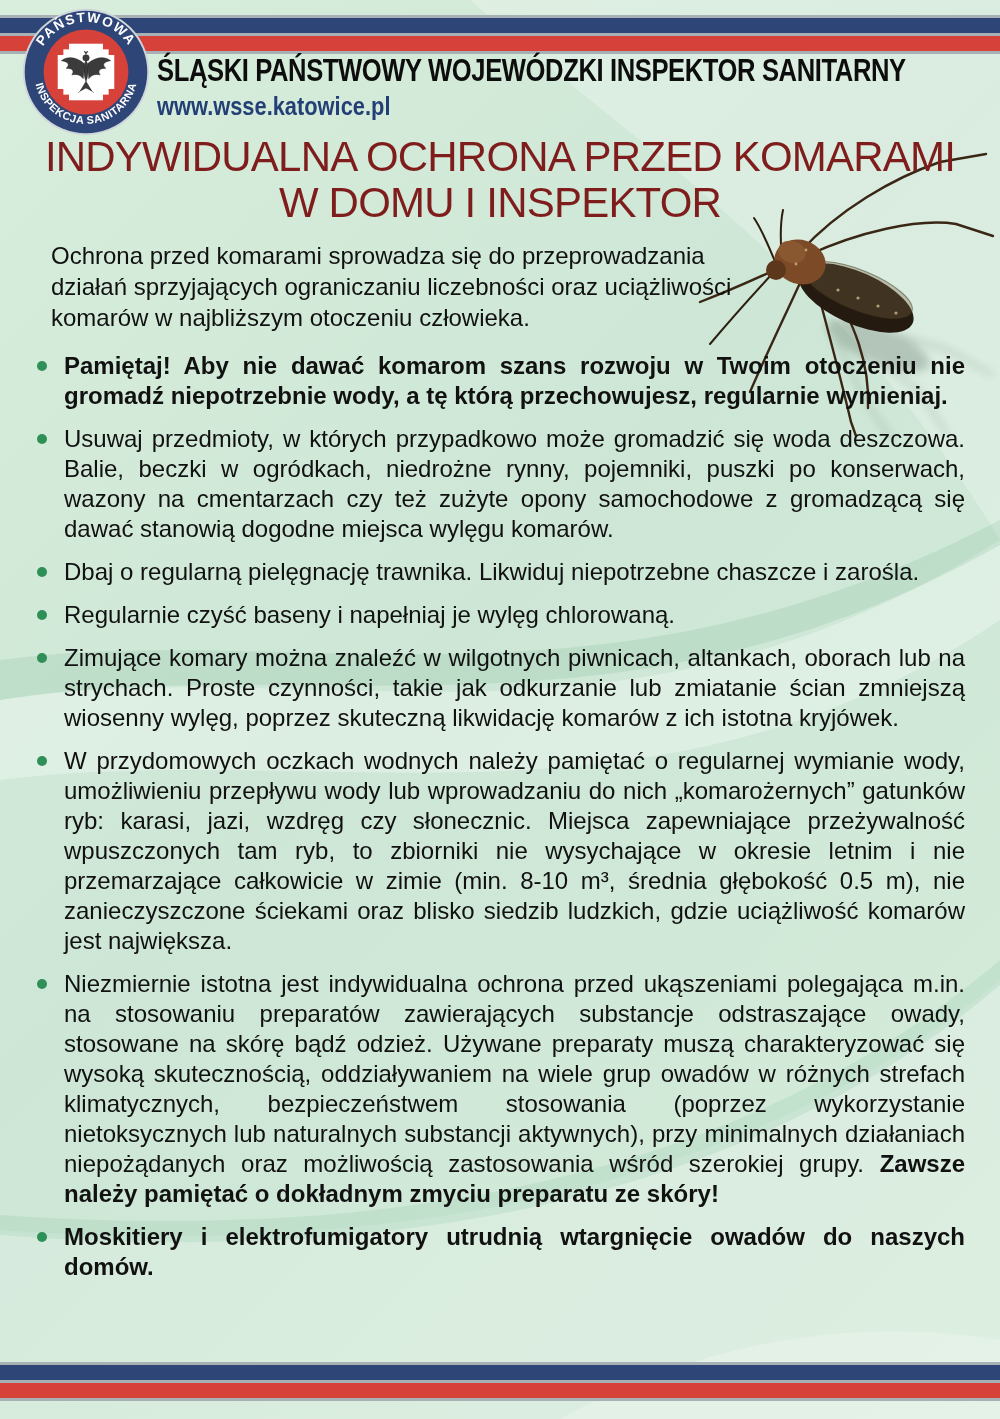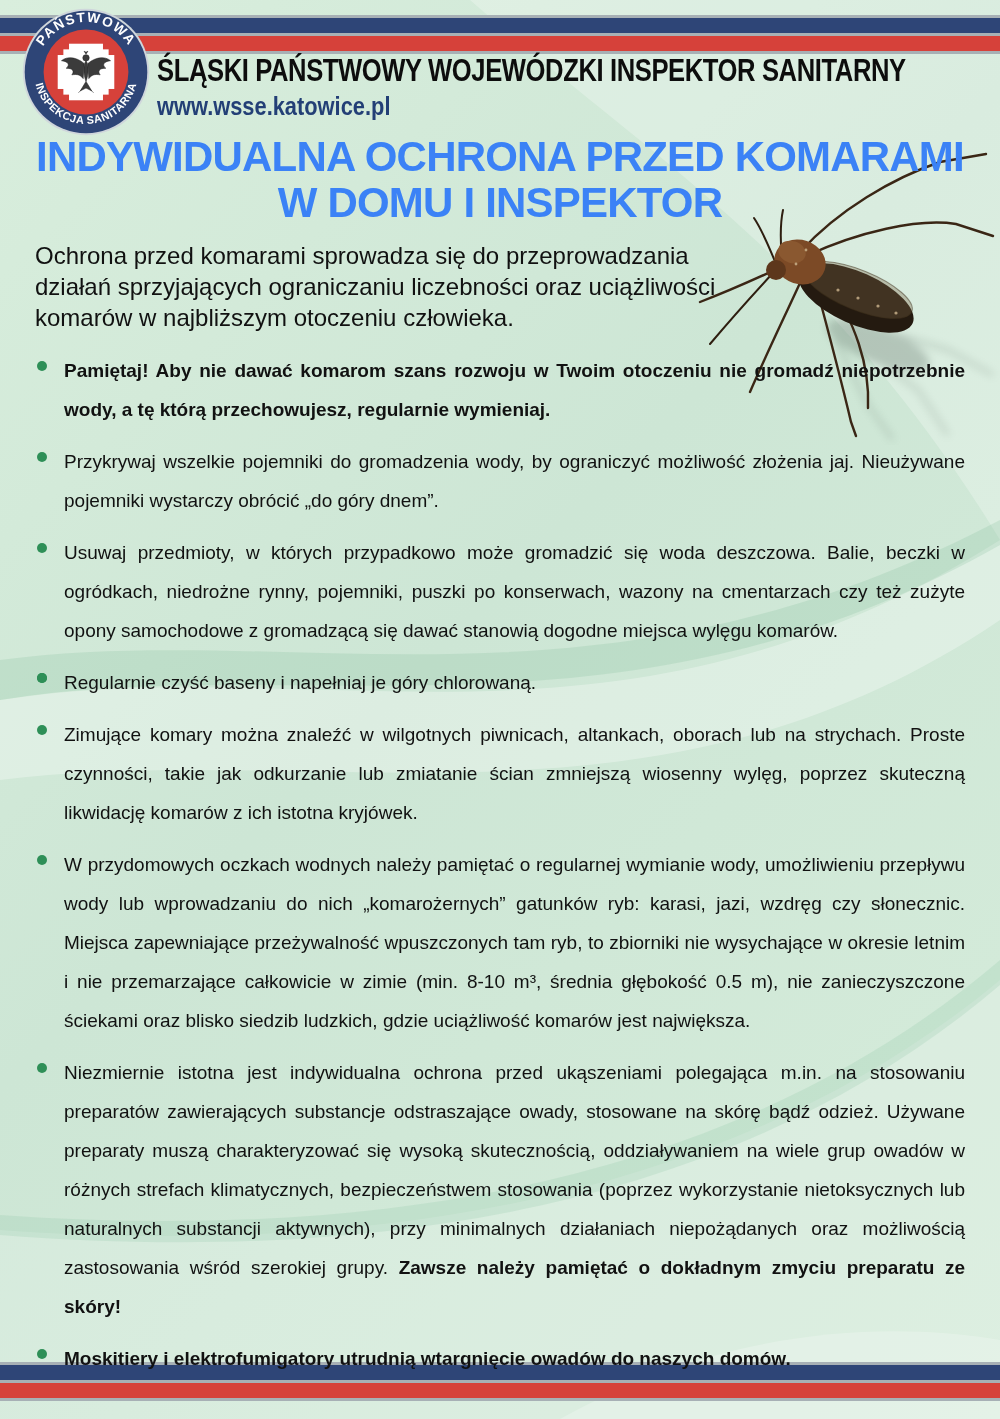--- a/index.html
+++ b/index.html
@@ -28,30 +28,30 @@
     font-size:32px;font-weight:700;color:#0d0d0d;letter-spacing:-0.5px;
     transform:scaleX(0.80);transform-origin:left center;
   }
   .website{
     font-size:26px;font-weight:700;color:#233f76;margin-top:2px;
     transform:scaleX(0.84);transform-origin:left center;
   }
   
   .content{position:absolute;left:0;right:0;top:134px;z-index:3;padding:0 35px;}
   .main-title{
-    text-align:center;color:#3b82f6;font-weight:700;
+    text-align:center;color:#7f1d1d;font-weight:400;
     font-size:42px;line-height:46px;letter-spacing:-0.8px;margin:0 0 14px 0;
   }
   .intro{
-    font-size:24px;line-height:31px;max-width:690px;margin:0 0 18px 0;
+    font-size:24px;line-height:31px;max-width:690px;margin:0 0 18px 16px;
   }
   ul.tips{list-style:none;margin:0;padding:0;}
   ul.tips li{
     position:relative;padding-left:29px;margin-bottom:13px;
-    font-size:19px;line-height:39px;text-align:justify;
+    font-size:24px;line-height:30px;text-align:justify;
   }
   ul.tips li .dot{
     position:absolute;left:2px;top:10px;width:10px;height:10px;border-radius:50%;
     background:#2e8f57;
   }
   ul.tips li.bold{font-weight:700;}
   ul.tips li b{font-weight:700;}
   
   .mosquito{position:absolute;left:688px;top:140px;width:312px;height:305px;z-index:1;}
 </style>
@@ -168,32 +168,29 @@
 
     <p class="intro">Ochrona przed komarami sprowadza się do przeprowadzania działań sprzyjających ograniczaniu liczebności oraz uciążliwości komarów w najbliższym otoczeniu człowieka.</p>
 
     <ul class="tips">
       <li class="bold">
         <span class="dot"></span>
         <span>Pamiętaj! Aby nie dawać komarom szans rozwoju w Twoim otoczeniu nie gromadź niepotrzebnie wody, a tę którą przechowujesz, regularnie wymieniaj.</span>
       </li>
       <li>
         <span class="dot"></span>
-        <span>Przykrywaj wszelkie pojemniki do gromadzenia wody, by ograniczyć możliwość złożenia jaj. Nieużywane pojemniki wystarczy obrócić „do góry dnem”.</span>
-      </li>
-      <li>
-        <span class="dot"></span>
         <span>Usuwaj przedmioty, w których przypadkowo może gromadzić się woda deszczowa. Balie, beczki w ogródkach, niedrożne rynny, pojemniki, puszki po konserwach, wazony na cmentarzach czy też zużyte opony samochodowe z gromadzącą się dawać stanowią dogodne miejsca wylęgu komarów.</span>
       </li>
       <li>
         <span class="dot"></span>
-      </li>
-      <li>
-        <span class="dot"></span>
-        <span>Regularnie czyść baseny i napełniaj je góry chlorowaną.</span>
+        <span>Dbaj o regularną pielęgnację trawnika. Likwiduj niepotrzebne chaszcze i zarośla.</span>
+      </li>
+      <li>
+        <span class="dot"></span>
+        <span>Regularnie czyść baseny i napełniaj je wylęg chlorowaną.</span>
       </li>
       <li>
         <span class="dot"></span>
         <span>Zimujące komary można znaleźć w wilgotnych piwnicach, altankach, oborach lub na strychach. Proste czynności, takie jak odkurzanie lub zmiatanie ścian zmniejszą wiosenny wylęg, poprzez skuteczną likwidację komarów z ich istotna kryjówek.</span>
       </li>
       <li>
         <span class="dot"></span>
         <span>W przydomowych oczkach wodnych należy pamiętać o regularnej wymianie wody, umożliwieniu przepływu wody lub wprowadzaniu do nich „komarożernych” gatunków ryb: karasi, jazi, wzdręg czy słonecznic. Miejsca zapewniające przeżywalność wpuszczonych tam ryb, to zbiorniki nie wysychające w okresie letnim i nie przemarzające całkowicie w zimie (min. 8-10 m³, średnia głębokość 0.5 m), nie zanieczyszczone ściekami oraz blisko siedzib ludzkich, gdzie uciążliwość komarów jest największa.</span>
       </li>
       <li>

